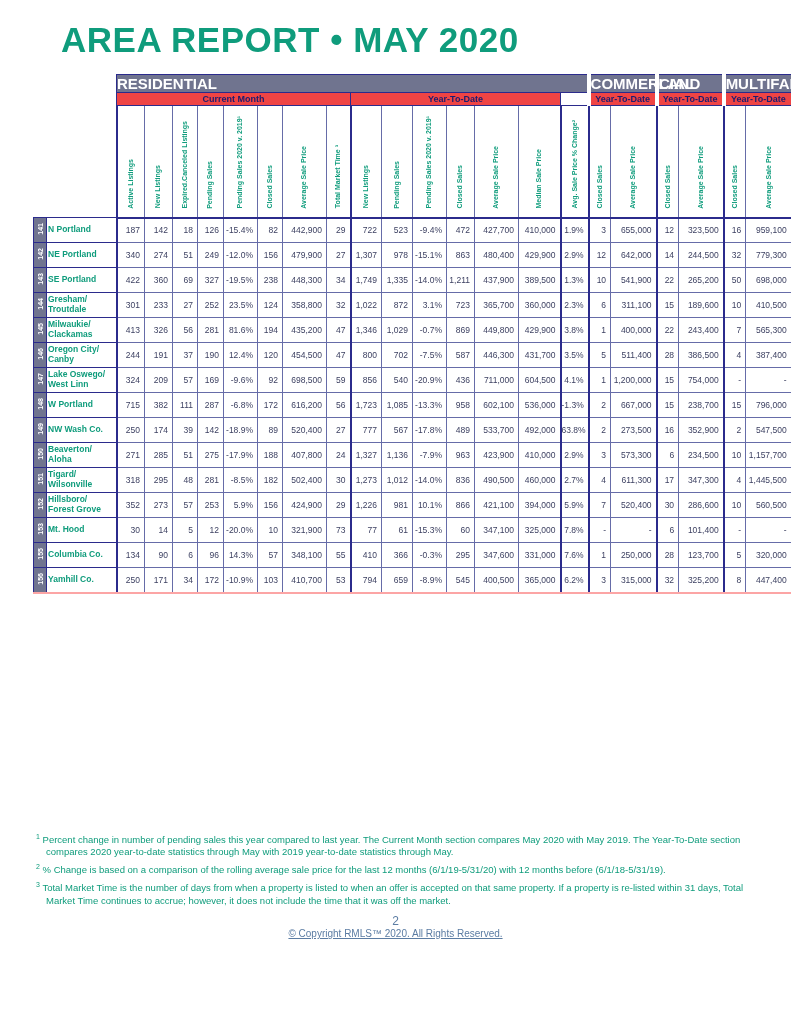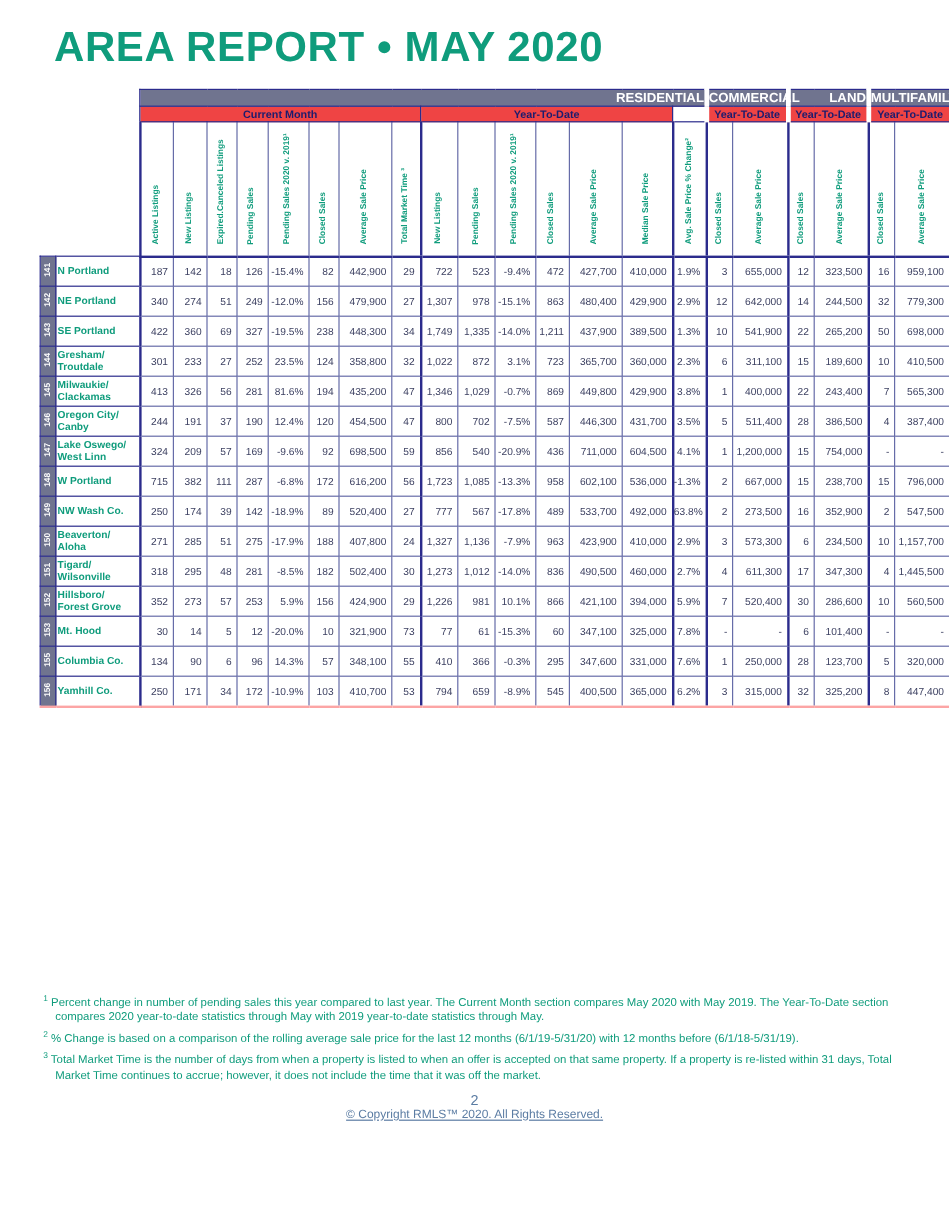--- a/index.html
+++ b/index.html
@@ -1,24 +1,24 @@
 <!DOCTYPE html>
 <html><head>
 <meta charset="utf-8">
 <style>
   html,body{margin:0;padding:0;background:#fff;width:791px;height:1024px;overflow:hidden;
     font-family:"Liberation Sans",sans-serif;}
   .page{width:791px;height:1024px;position:relative;}
-  .titleblock{padding:20px 0 0 45px;}
+  .titleblock{padding:20px 0 0 61px;}
   .title{color:#0f9c7c;font-size:35px;font-weight:bold;margin:0;letter-spacing:0.5px;}
   .subtitle{color:#0f9c7c;font-size:24px;font-weight:bold;margin:2px 0 0 0;}
   table{border-collapse:collapse;table-layout:fixed;margin:14px 0 0 33px;width:758px;}
   th,td{padding:0;font-family:"Liberation Sans",sans-serif;box-sizing:border-box;}
   .nohead{border:none;background:#fff;}
-  .band{background:#70748f;color:#fff;font-size:11px;font-weight:bold;text-align:right;
+  .band{background:#70748f;color:#fff;font-size:15px;font-weight:bold;text-align:left;
     height:14px;border:1px solid #2b2b8c;}
   .sub{background:#ef4444;color:#1c1c6e;font-size:9px;font-weight:bold;text-align:center;
     height:13px;border:1px solid #2b2b8c;}
   .blank{background:#fff;border:1px solid #2b2b8c;border-top:none;}
   .sep{border-left:4px solid #fff !important;}
   .colh{height:112px;vertical-align:bottom;text-align:center;background:#fff;
     border:1px solid #666ca8;border-bottom:2px solid #2b2b8c;padding-bottom:4px;}
   .vtext{writing-mode:vertical-rl;transform:rotate(180deg);display:inline-block;
     font-size:7px;font-weight:bold;color:#0f9c7c;line-height:1.15;white-space:pre;}
   .vnum{writing-mode:vertical-rl;transform:rotate(180deg);display:inline-block;

